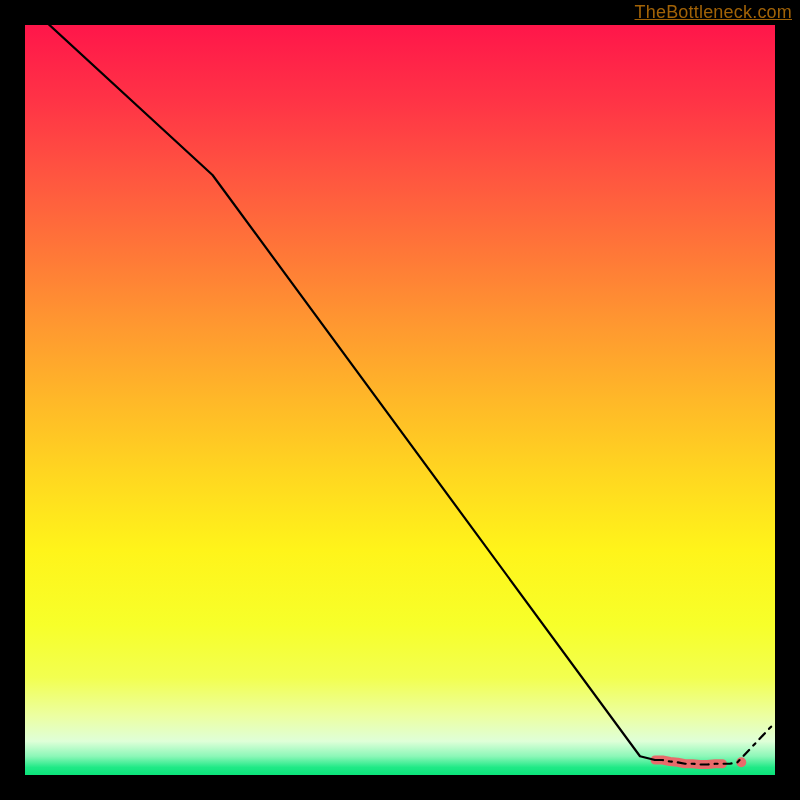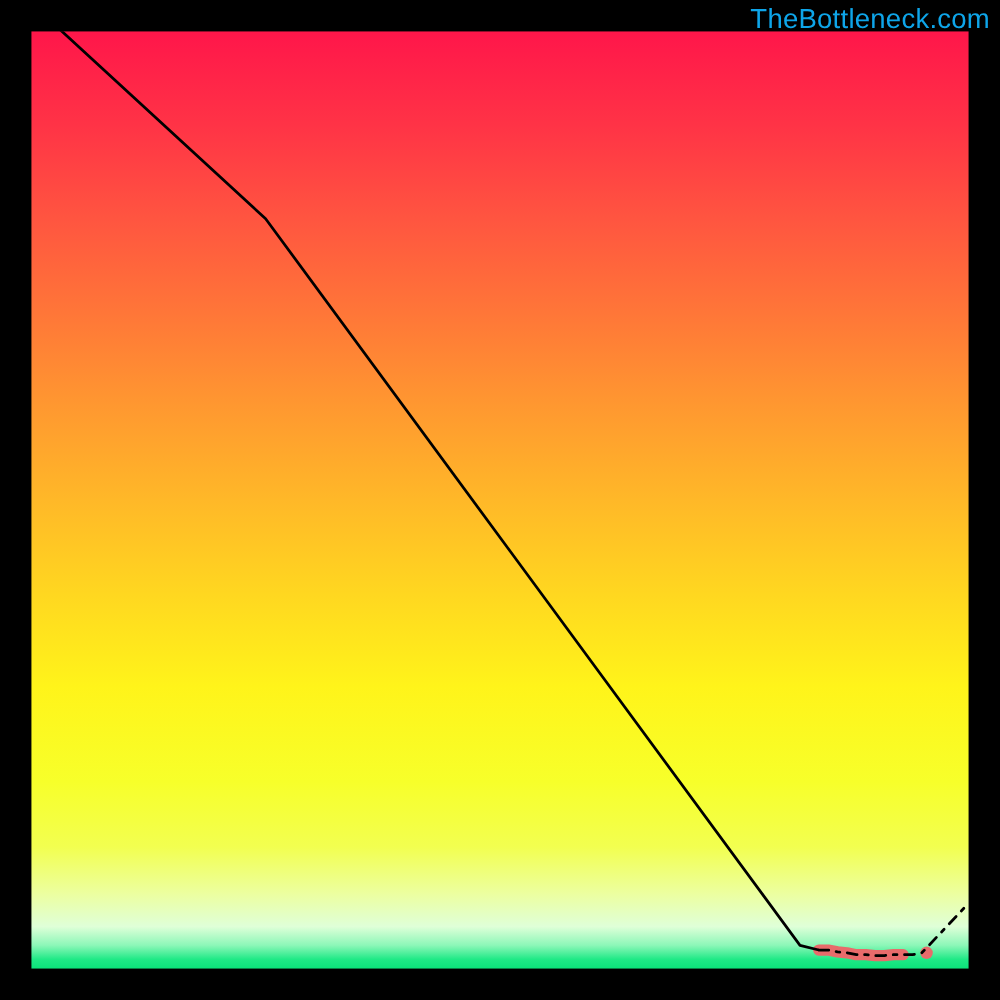--- a/index.html
+++ b/index.html
@@ -8,25 +8,26 @@
     height: 800px;
     background: #000;
     position: relative;
     font-family: Arial, Helvetica, sans-serif;
     overflow: hidden;
   }
   .watermark {
     position: absolute;
     top: 2px;
     right: 8px;
-    color: #0ea5e9;
-    font-size: 22px;
+    color: #a16207;
+    font-size: 18px;
     font-weight: 500;
     z-index: 10;
     letter-spacing: 0.2px;
+    text-decoration: underline;
   }
   .plot-frame {
     position: absolute;
     left: 25px;
     top: 25px;
     width: 750px;
     height: 750px;
     background: #000;
   }
   .plot-area {

